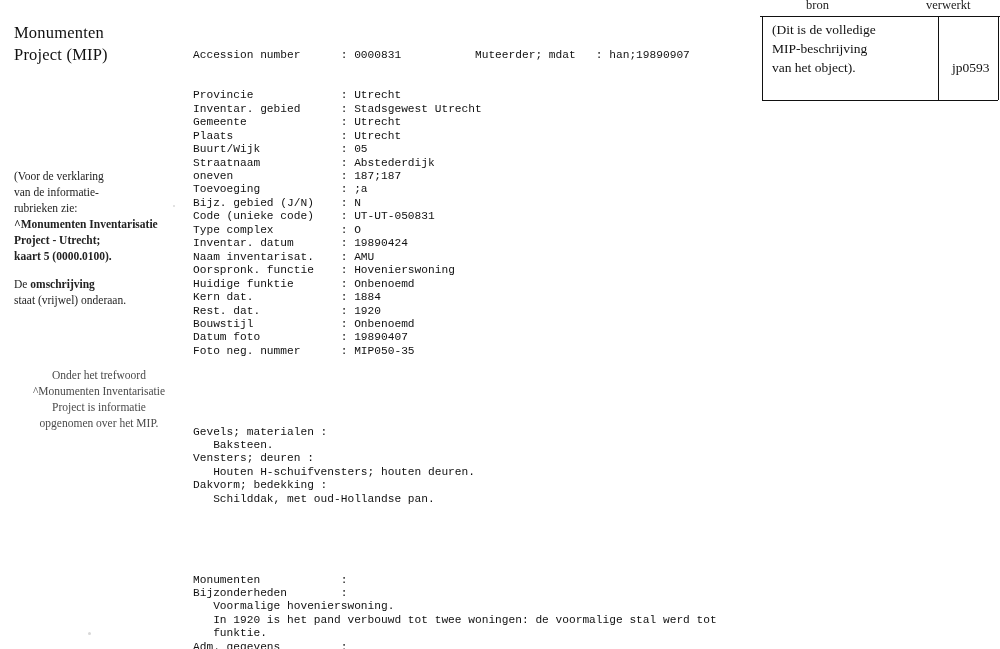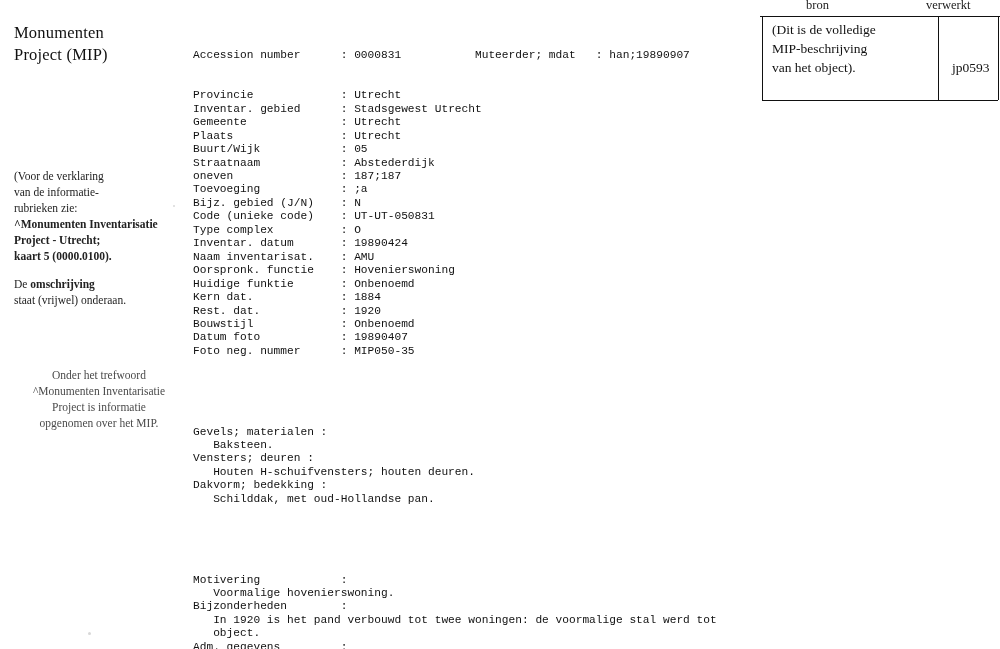--- a/index.html
+++ b/index.html
@@ -159,21 +159,21 @@
       <div>opgenomen over het MIP.</div>
     </div>
   </div>
 
   <div class="mono-body">
     <div class="row"><span>Accession number      : 0000831           Muteerder; mdat   : han;19890907</span></div>
     <div id="field-rows"><div class="row"><span>Provincie             : </span><span>Utrecht</span></div><div class="row"><span>Inventar. gebied      : </span><span>Stadsgewest Utrecht</span></div><div class="row"><span>Gemeente              : </span><span>Utrecht</span></div><div class="row"><span>Plaats                : </span><span>Utrecht</span></div><div class="row"><span>Buurt/Wijk            : </span><span>05</span></div><div class="row"><span>Straatnaam            : </span><span>Abstederdijk</span></div><div class="row"><span>oneven                : </span><span>187;187</span></div><div class="row"><span>Toevoeging            : </span><span>;a</span></div><div class="row"><span>Bijz. gebied (J/N)    : </span><span>N</span></div><div class="row"><span>Code (unieke code)    : </span><span>UT-UT-050831</span></div><div class="row"><span>Type complex          : </span><span>O</span></div><div class="row"><span>Inventar. datum       : </span><span>19890424</span></div><div class="row"><span>Naam inventarisat.    : </span><span>AMU</span></div><div class="row"><span>Oorspronk. functie    : </span><span>Hovenierswoning</span></div><div class="row"><span>Huidige funktie       : </span><span>Onbenoemd</span></div><div class="row"><span>Kern dat.             : </span><span>1884</span></div><div class="row"><span>Rest. dat.            : </span><span>1920</span></div><div class="row"><span>Bouwstijl             : </span><span>Onbenoemd</span></div><div class="row"><span>Datum foto            : </span><span>19890407</span></div><div class="row"><span>Foto neg. nummer      : </span><span>MIP050-35</span></div></div>
     <div class="spacer"></div>
     <div id="section-rows-1"><div class="row">Gevels; materialen :</div><div class="row">   Baksteen.</div><div class="row">Vensters; deuren :</div><div class="row">   Houten H-schuifvensters; houten deuren.</div><div class="row">Dakvorm; bedekking :</div><div class="row">   Schilddak, met oud-Hollandse pan.</div></div>
     <div class="spacer"></div>
-    <div id="section-rows-2"><div class="row">Motivering            :</div><div class="row">   Voormalige hovenierswoning.</div><div class="row">Bijzonderheden        :</div><div class="row">   In 1920 is het pand verbouwd tot twee woningen: de voormalige stal werd tot</div><div class="row">   object.</div><div class="row">Adm. gegevens         :</div></div>
+    <div id="section-rows-2"><div class="row">Monumenten            :</div><div class="row">Bijzonderheden        :</div><div class="row">   Voormalige hovenierswoning.</div><div class="row">   In 1920 is het pand verbouwd tot twee woningen: de voormalige stal werd tot</div><div class="row">   funktie.</div><div class="row">Adm. gegevens         :</div></div>
     
   </div>
 
   <div class="tr-wrap">
     <div class="tr-head">
       <span class="cell bron">bron</span>
       <span class="cell verwerkt">verwerkt</span>
     </div>
 
     <div class="tr-body">

